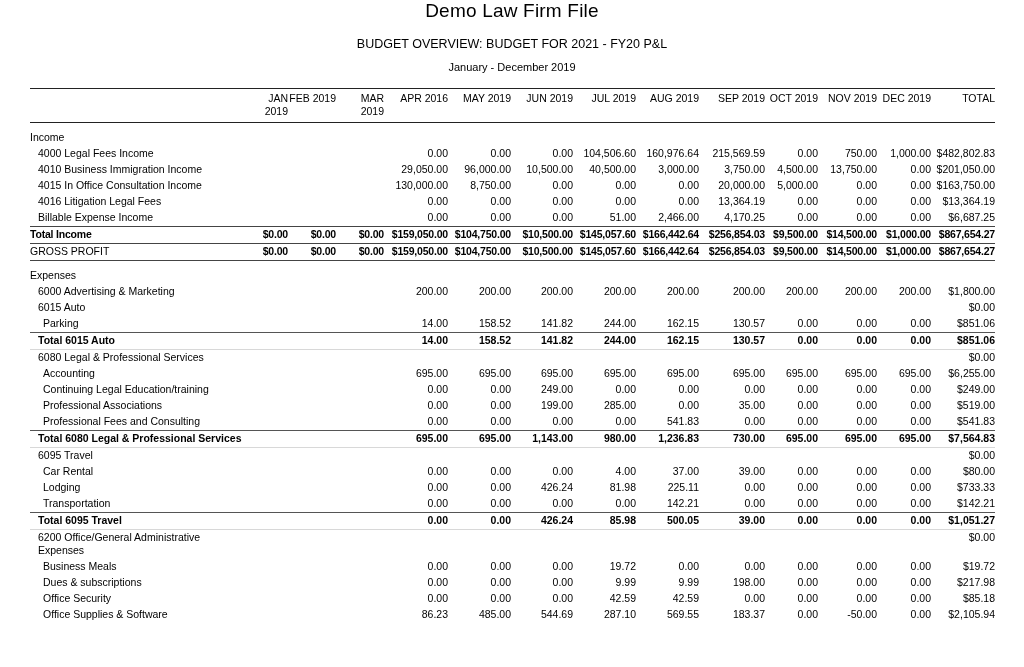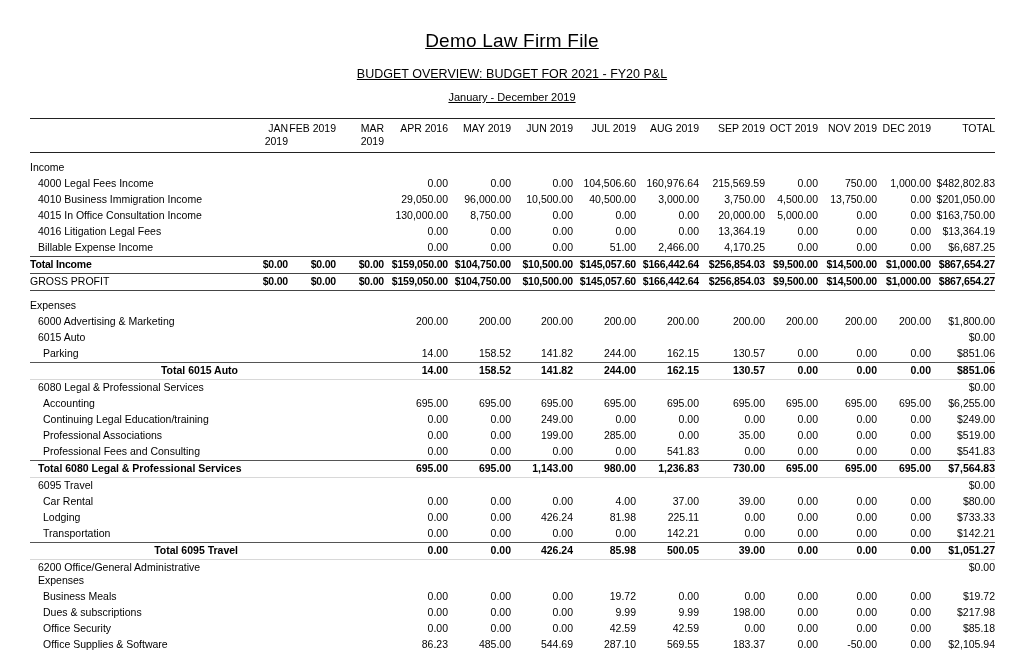--- a/index.html
+++ b/index.html
@@ -7,22 +7,20 @@
     padding: 0;
     background: #ffffff;
     width: 1024px;
     height: 667px;
     overflow: hidden;
     font-family: "Liberation Sans", sans-serif;
     color: #000000;
   }
   .report-header {
     text-align: center;
-    padding-top: 30px;
-    text-decoration: underline;
   }
   .company-name {
     font-size: 19px;
     font-weight: 500;
     margin: 0;
     letter-spacing: 0.2px;
   }
   .report-title {
     font-size: 12.5px;
     font-weight: 400;
@@ -84,21 +82,21 @@
   tr.row-gross td.label {
     font-weight: 400;
     letter-spacing: 0;
   }
   tr.row-gross {
     border-bottom: 1px solid #444;
   }
   tr.row-total td {
     font-weight: 700;
   }
-  tr.row-total td.label { white-space: nowrap; text-align: right; }
+  tr.row-total td.label { white-space: nowrap; }
   tr.row-total {
     border-top: 1px solid #555;
     border-bottom: 1px solid #d8d8d8;
   }
 </style>
 </head>
 <body>
 
 <div class="report-page">
   <div class="report-header">

